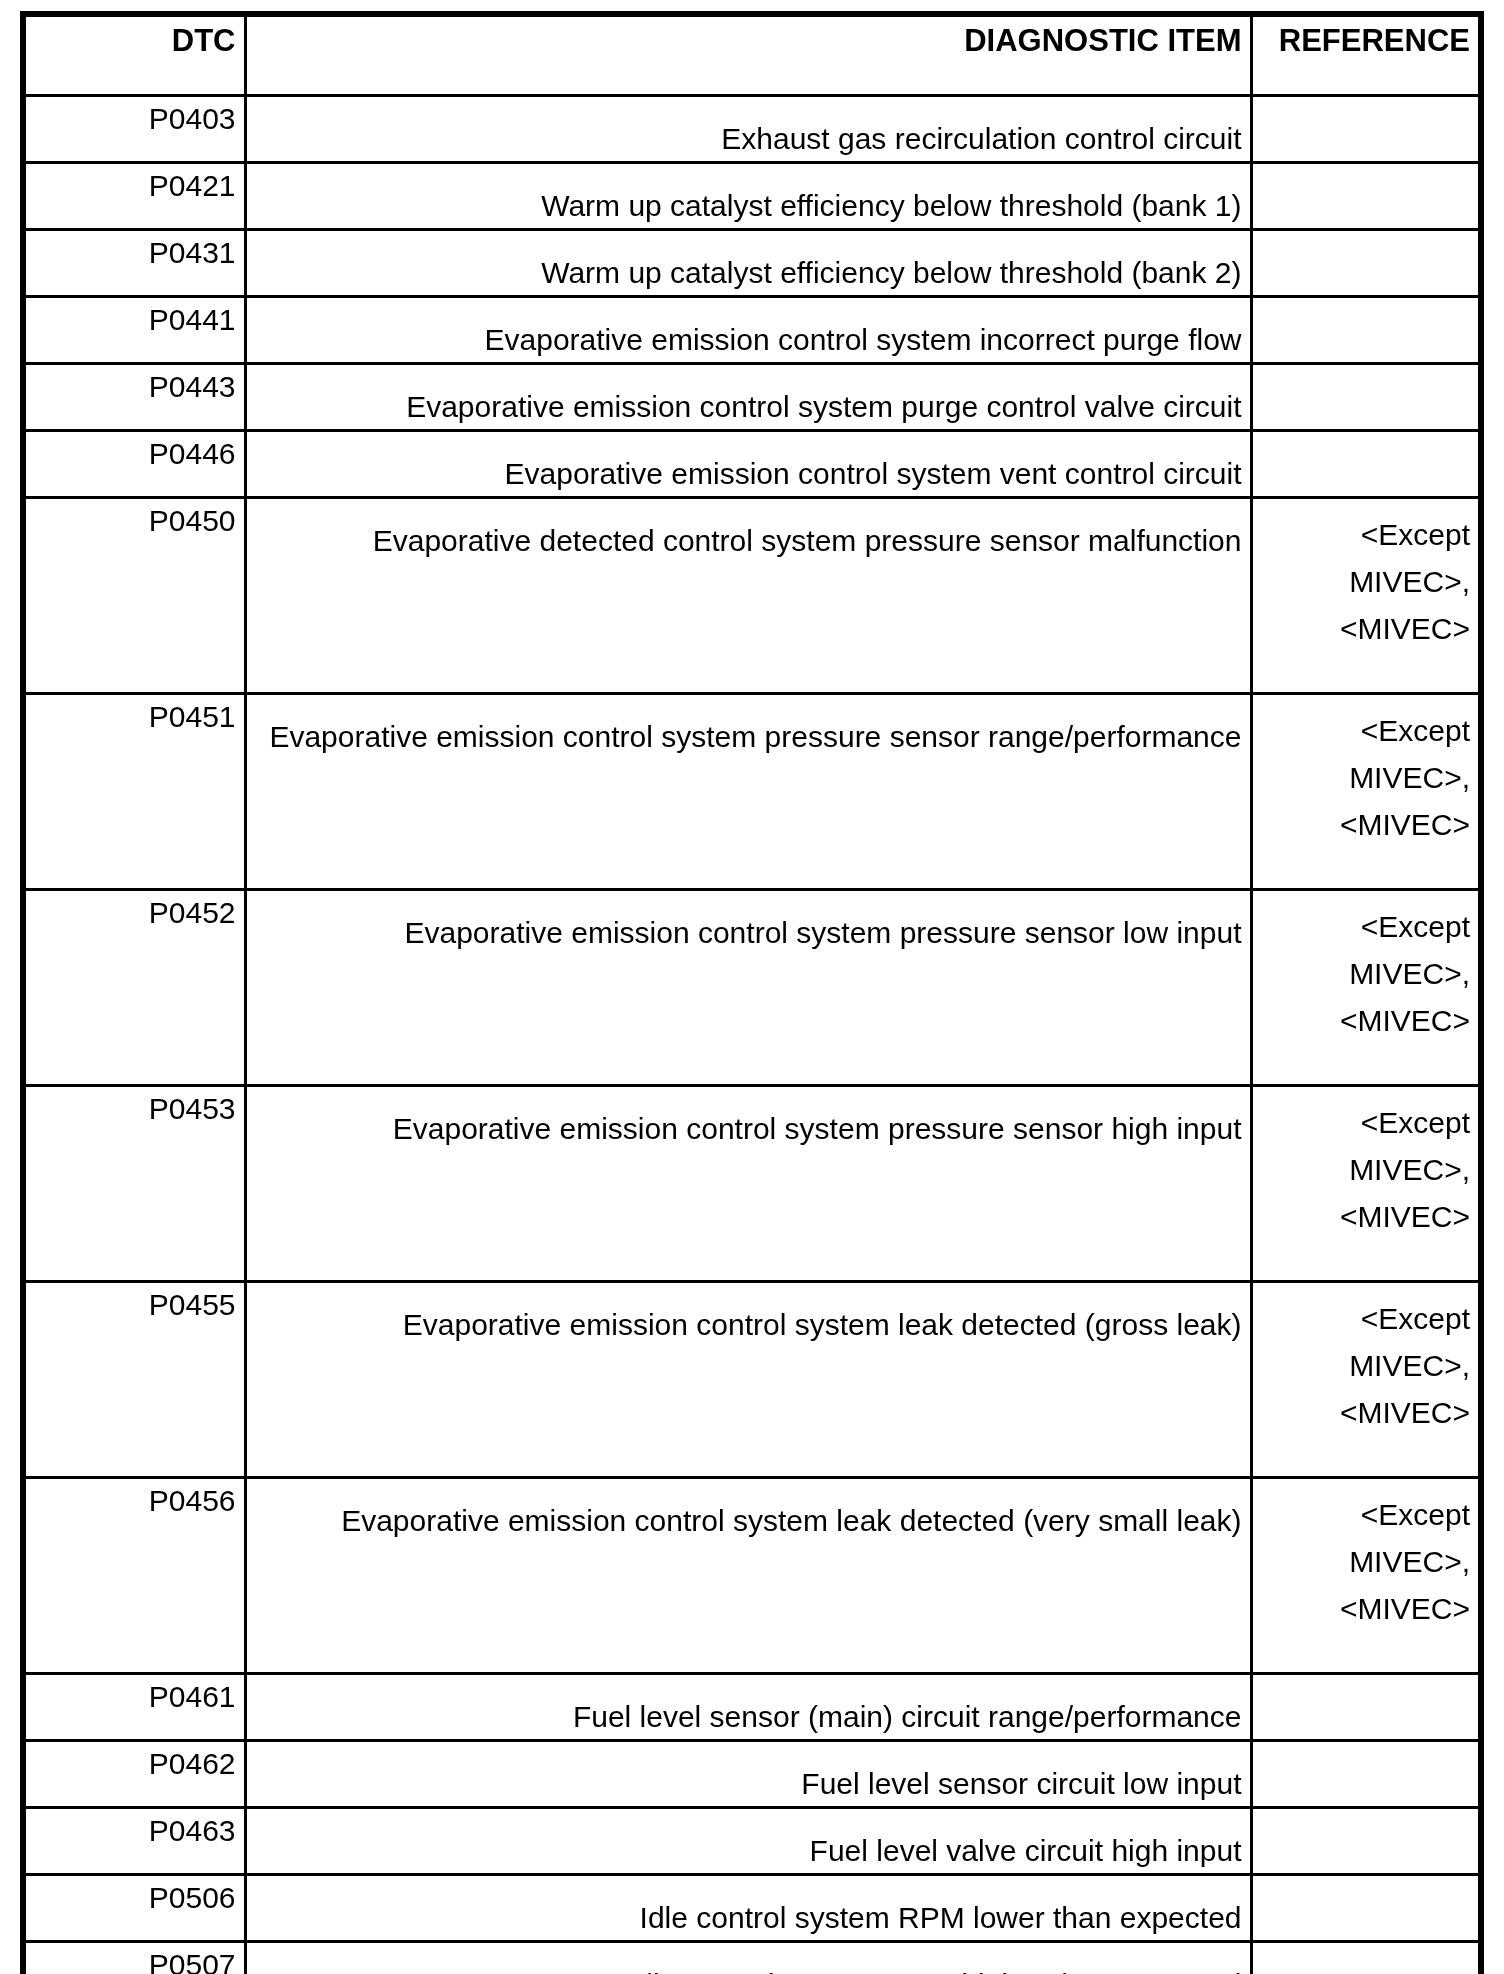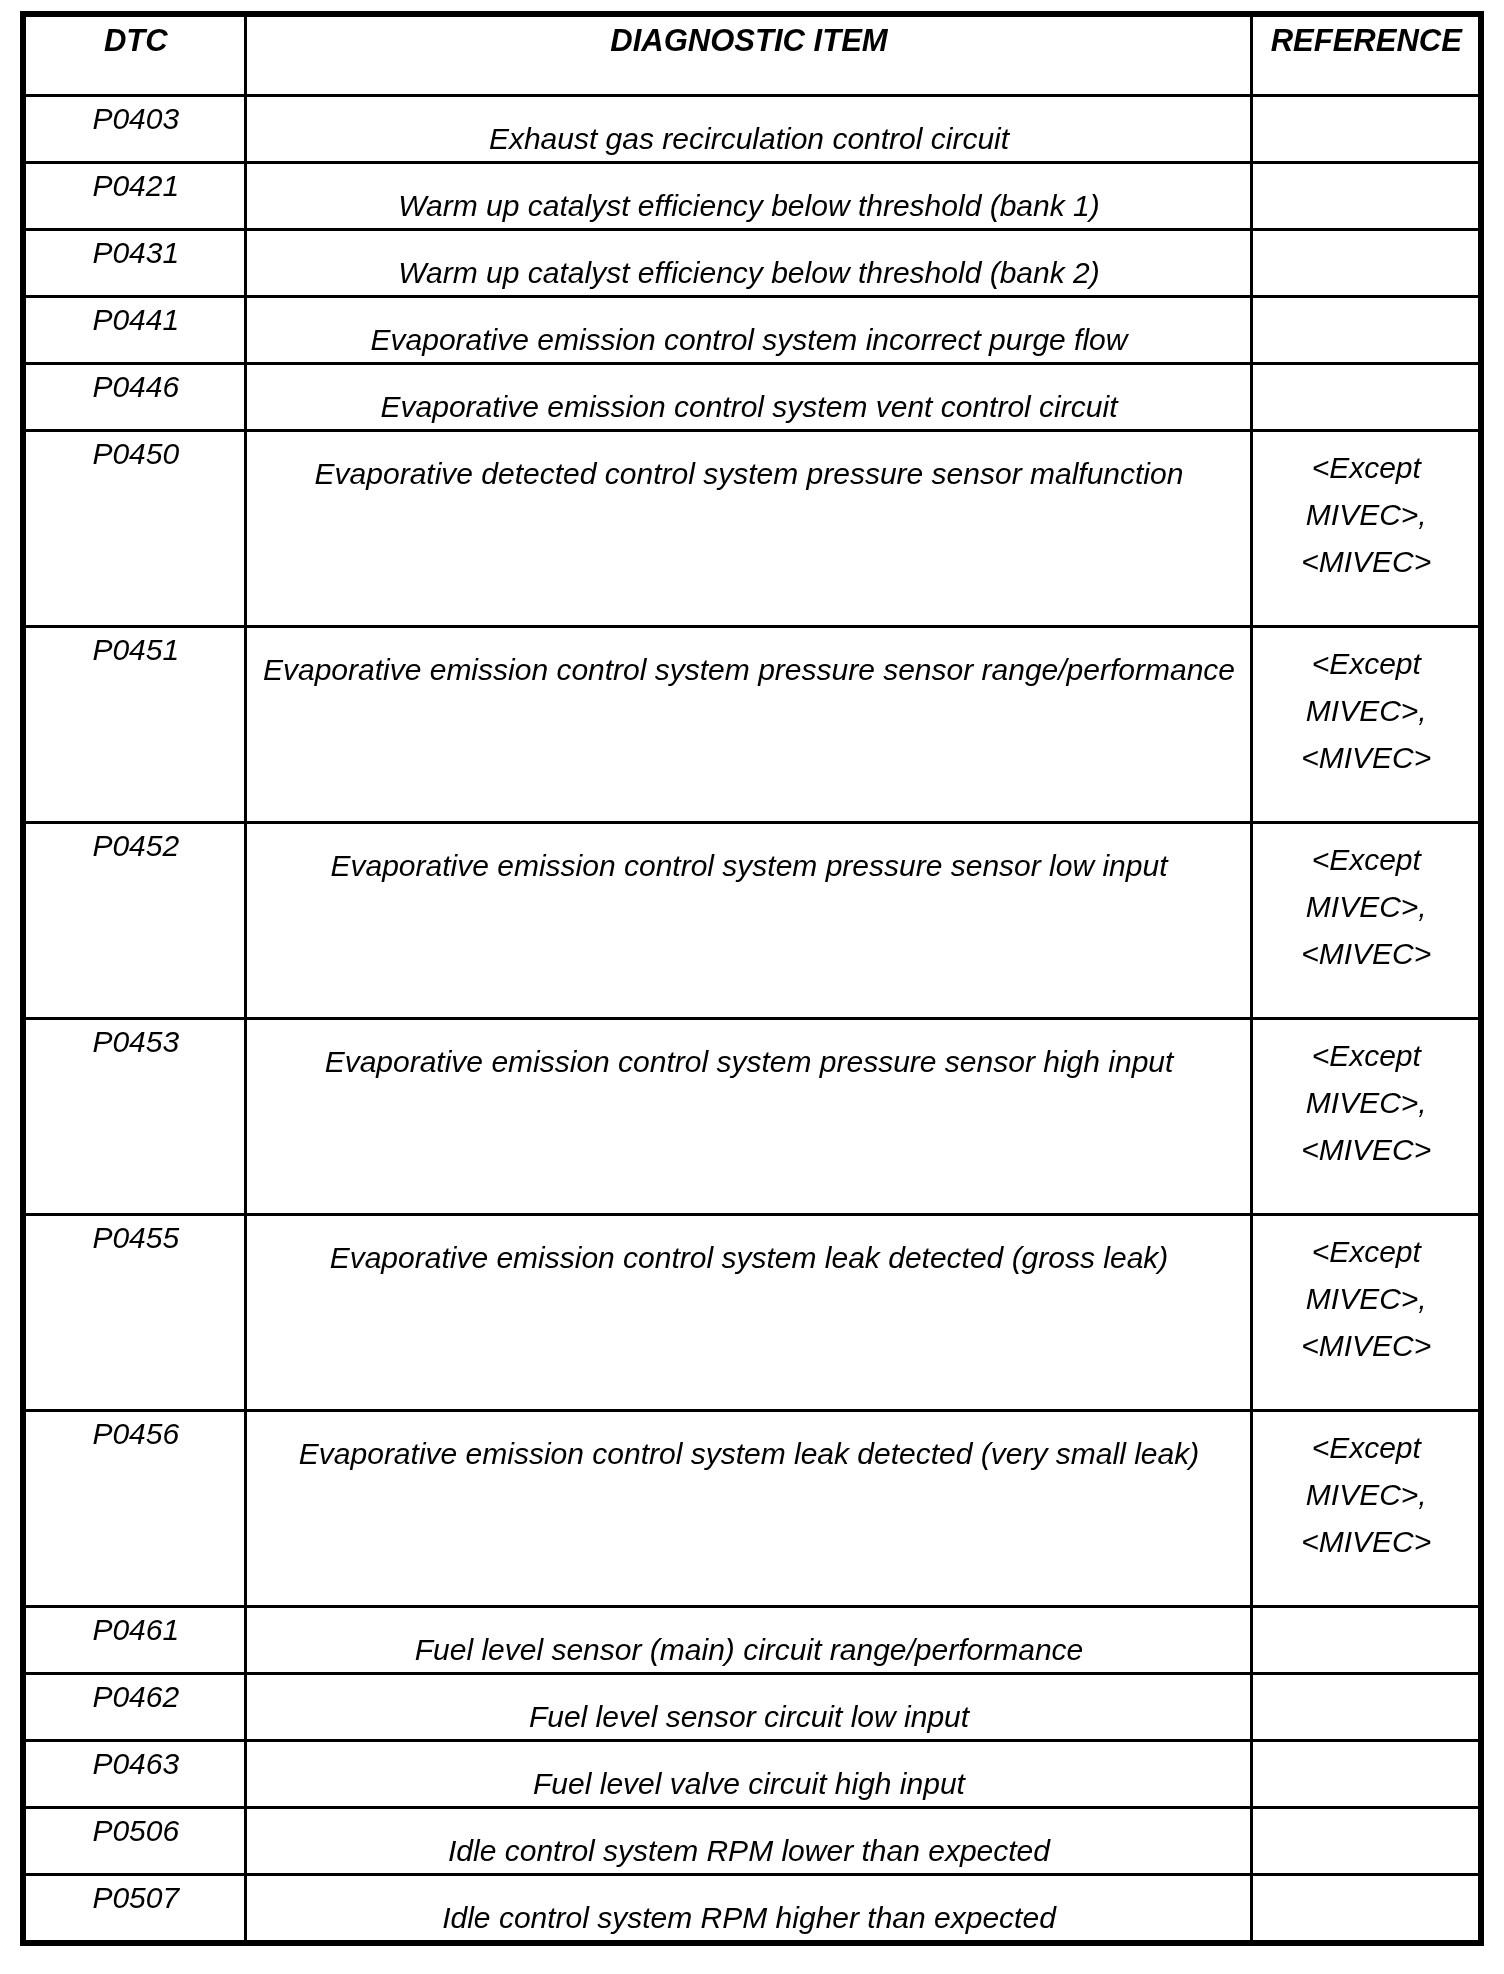--- a/index.html
+++ b/index.html
@@ -24,27 +24,26 @@
     border-collapse: collapse;
     border: 6px solid #000000;
   }
   col.col-dtc  { width: 222px; }
   col.col-item { width: 1006px; }
   col.col-ref  { width: 230px; }
 
   th, td {
     border: 3px solid #000000;
     vertical-align: top;
-    text-align: center;
+    text-align: right;
     padding: 4px 8px 4px 10px;
     font-size: 30px;
     line-height: 1.2;
     overflow: hidden;
     word-wrap: break-word;
-    font-style: italic;
   }
   thead tr { height: 81px; }
   th {
     font-weight: bold;
     font-size: 31px;
     padding-top: 5px;
   }
   tr.short { height: 45px; }
   tr.tall  { height: 196px; }
   td.reference-cell {
@@ -88,20 +87,25 @@
           <td class="reference-cell"></td>
         </tr>
         <tr class="short">
           <td class="dtc-cell">P0431</td>
           <td class="item-cell">Warm up catalyst efficiency below threshold (bank 2)</td>
           <td class="reference-cell"></td>
         </tr>
         <tr class="short">
           <td class="dtc-cell">P0441</td>
           <td class="item-cell">Evaporative emission control system incorrect purge flow</td>
+          <td class="reference-cell"></td>
+        </tr>
+        <tr class="short">
+          <td class="dtc-cell">P0443</td>
+          <td class="item-cell">Evaporative emission control system purge control valve circuit</td>
           <td class="reference-cell"></td>
         </tr>
         <tr class="short">
           <td class="dtc-cell">P0446</td>
           <td class="item-cell">Evaporative emission control system vent control circuit</td>
           <td class="reference-cell"></td>
         </tr>
         <tr class="tall">
           <td class="dtc-cell">P0450</td>
           <td class="item-cell">Evaporative detected control system pressure sensor malfunction</td>

